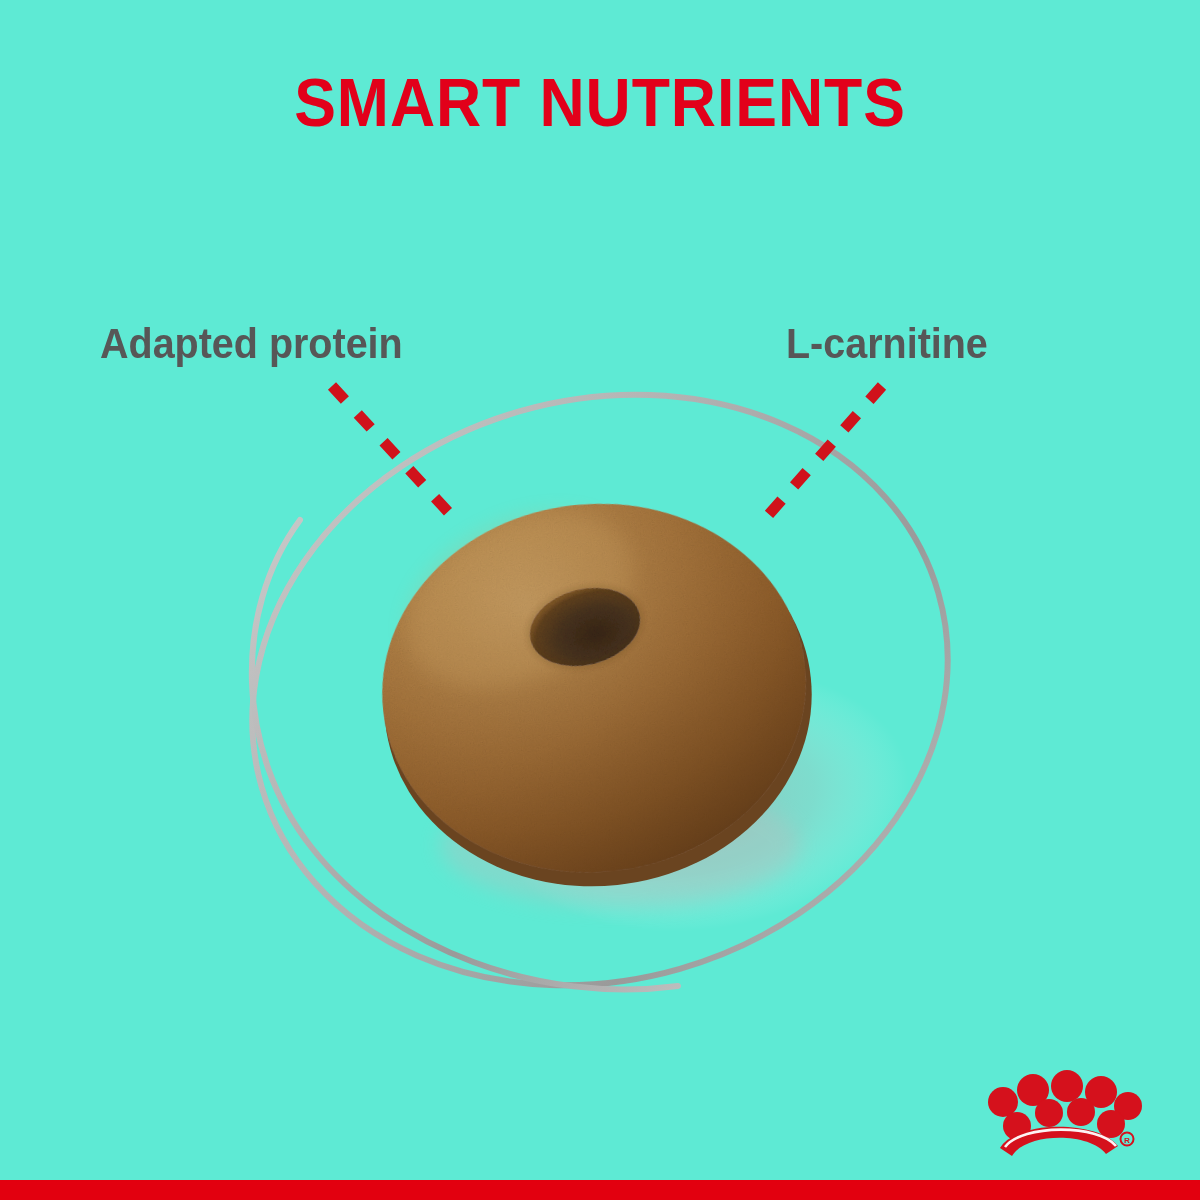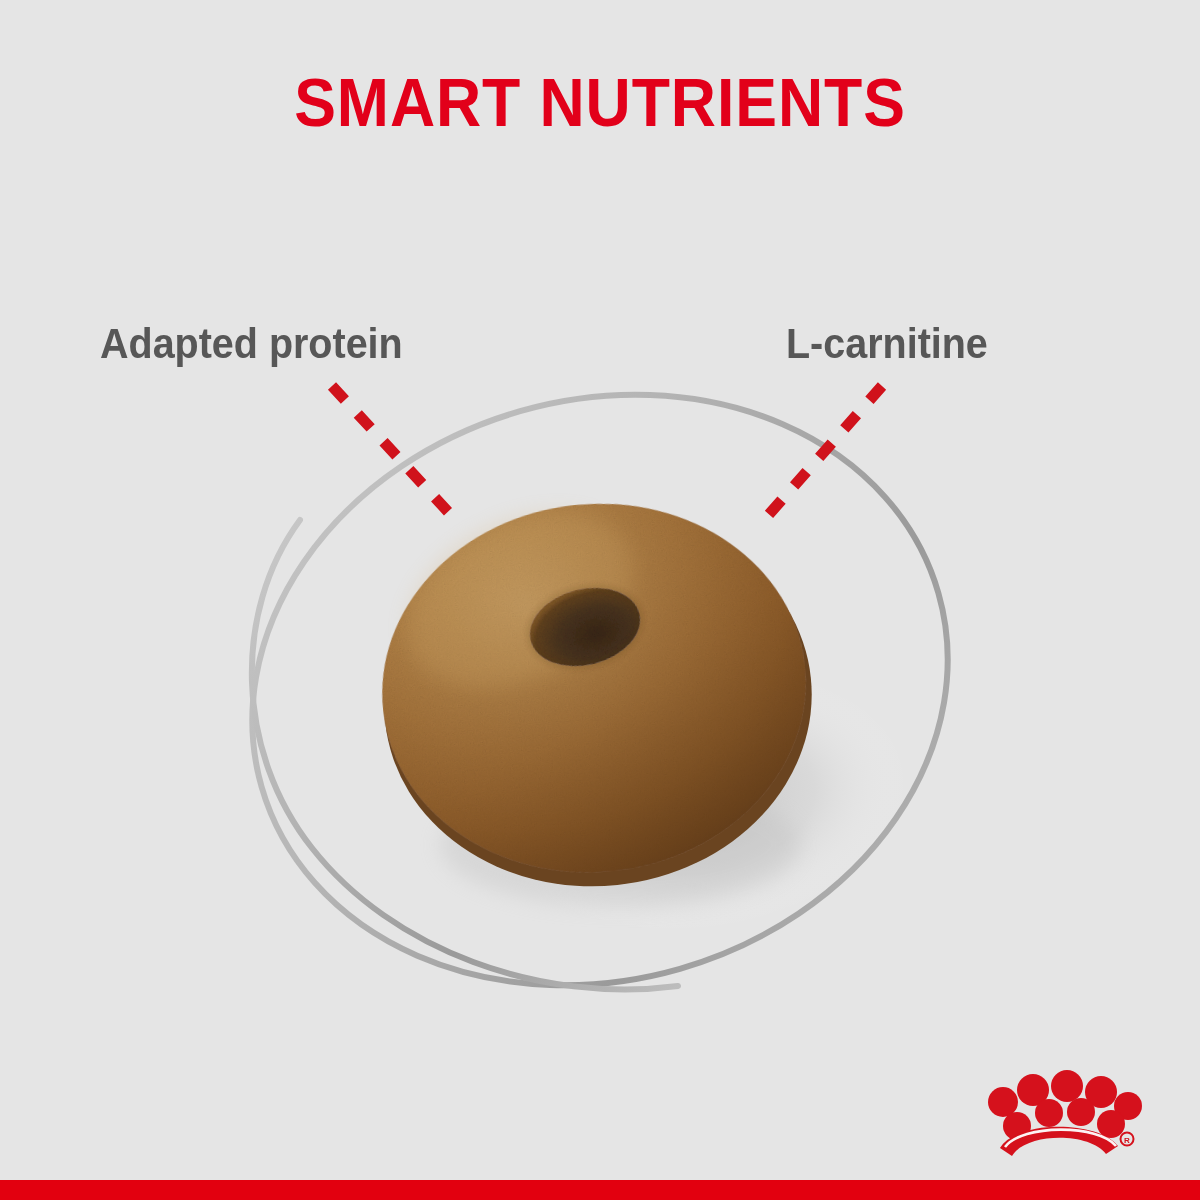--- a/index.html
+++ b/index.html
@@ -8,21 +8,21 @@
     padding: 0;
     background: #ffffff;
   }
   body {
     font-family: "Liberation Sans", sans-serif;
   }
   #stage {
     position: relative;
     width: 1200px;
     height: 1200px;
-    background: #e5e5e5;
+    background: #5eead4;
     overflow: hidden;
   }
 
   
   #title {
     position: absolute;
     left: 0;
     top: 66px;
     width: 1200px;
     text-align: center;

